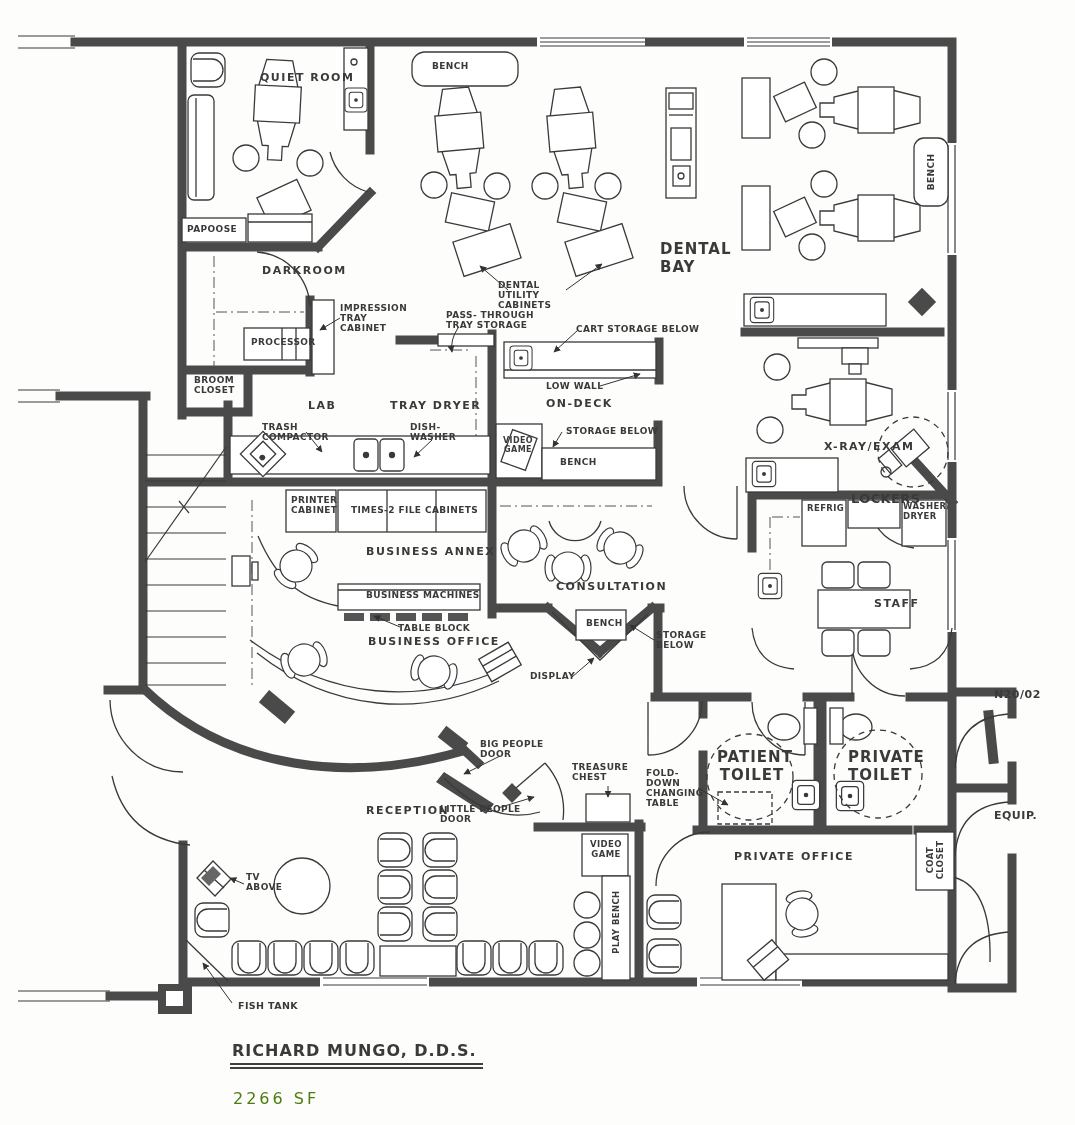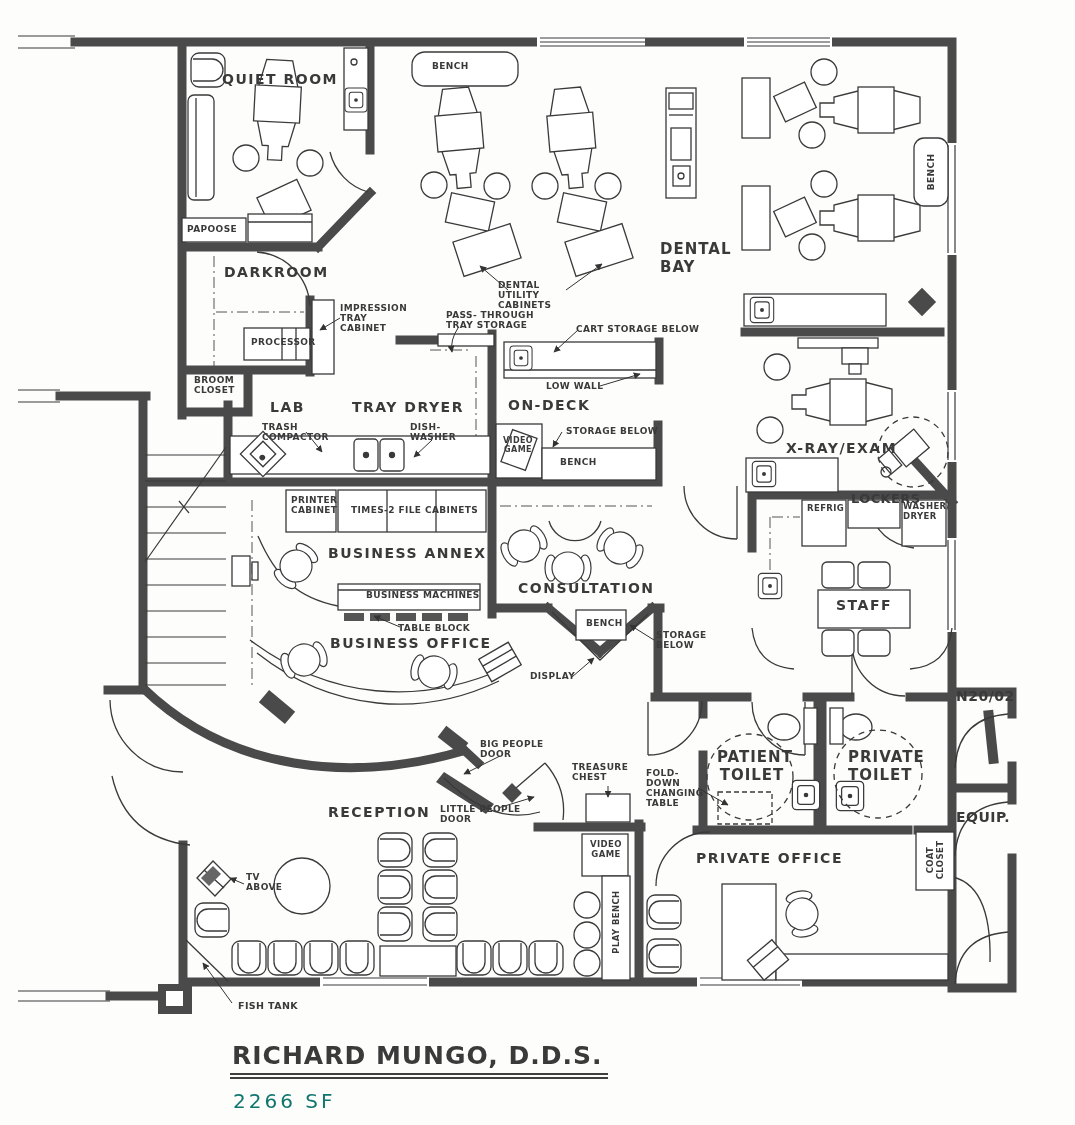--- a/index.html
+++ b/index.html
@@ -1,29 +1,29 @@
 <!DOCTYPE html>
 <html><head>
 <meta charset="utf-8">
 <style>
   html,body{margin:0;padding:0;background:#fff;}
   #plan{position:relative;width:1075px;height:1125px;background:#fdfdfc;overflow:hidden;
         font-family:"DejaVu Sans","Liberation Sans",sans-serif;color:#333;}
   #lines{position:absolute;left:0;top:0;}
   .lb{position:absolute;font-weight:bold;color:#3a3a3a;line-height:1.12;}
-  .rm{font-size:14px;letter-spacing:1.5px;white-space:nowrap;}
+  .rm{font-size:11px;letter-spacing:1.5px;white-space:nowrap;margin-left:38px;}
   .rm2{font-size:15px;letter-spacing:1px;line-height:1.2;}
   .co{font-size:9px;letter-spacing:.4px;}
   .nw{white-space:nowrap;}
   .ctr{text-align:center;}
   .vl{position:absolute;font-weight:bold;color:#3a3a3a;white-space:nowrap;
       transform:translate(-50%,-50%) rotate(-90deg);}
   .vl2{transform:translate(-50%,-50%) rotate(-90deg);white-space:normal;text-align:center;line-height:1.2;}
-  #title-name{font-size:25px;letter-spacing:1px;border-bottom:6px double #3f3f3f;padding:0 6px 3px 2px;}
-  #title-area{font-size:20px;letter-spacing:3px;font-weight:normal;color:#0f766e;}
+  #title-name{font-size:16px;letter-spacing:1px;border-bottom:6px double #3f3f3f;padding:0 6px 3px 2px;}
+  #title-area{font-size:16px;letter-spacing:3px;font-weight:normal;color:#4d7c0f;}
 </style>
 </head>
 <body>
 
 <div id="plan">
 
 <svg id="lines" width="1075" height="1125" viewBox="0 0 1075 1125">
   <defs>
     <marker id="arw" viewBox="0 0 10 10" refX="9" refY="5" markerWidth="7" markerHeight="7" orient="auto-start-reverse">
       <path d="M0,0 L10,5 L0,10 z" fill="#333"></path>

